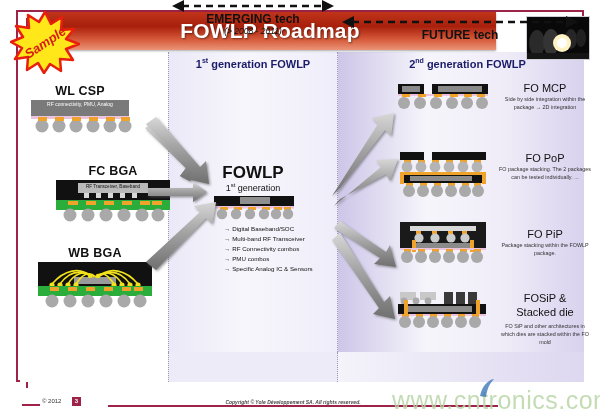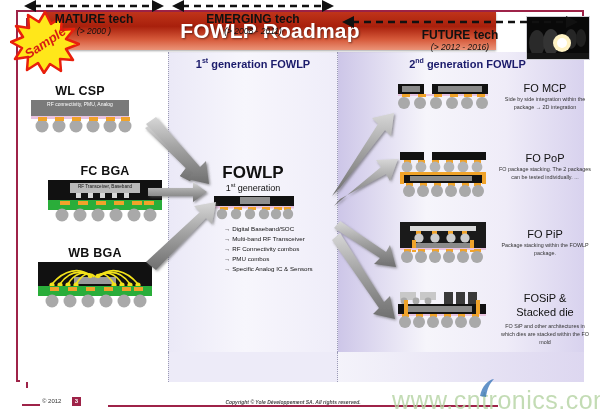--- a/index.html
+++ b/index.html
@@ -41,21 +41,21 @@
   .gen1-head{left:168px;width:170px;}
   .gen2-head{left:360px;width:215px;}
 
   
   .pkg{position:absolute;}
   .pkg-label{font-size:12.5px;font-weight:bold;color:#111;text-align:center;letter-spacing:.2px;}
   .pkg-art{position:relative;}
 
   
   .p-wlcsp{left:15px;top:84px;width:130px;}
-  .p-fcbga{left:40px;top:164px;width:130px;}
+  .p-fcbga{left:48px;top:164px;width:130px;}
   .p-wbbga{left:30px;top:246px;width:130px;}
 
   
   .center-title{position:absolute;left:178px;top:163px;width:150px;text-align:center;
      font-size:17px;font-weight:bold;color:#111;}
   .center-sub{position:absolute;left:178px;top:182px;width:150px;text-align:center;font-size:9px;color:#111;}
   .center-sub sup{font-size:6px;vertical-align:super;}
   .center-art{position:absolute;left:212px;top:196px;width:84px;height:24px;}
   .bullets{position:absolute;left:224px;top:224px;width:118px;}
   .bullets li{font-size:6.2px;color:#111;line-height:1.62;list-style:none;white-space:nowrap;}
@@ -462,48 +462,38 @@
       <path d="M334,206 L340,199 L386,174 L390,181 L398,159 L376,160 L381,167 Z" fill="url(#ag)"></path>
       <path d="M334,228 L340,221 L386,252 L390,245 L396,267 L374,264 L380,258 Z" fill="url(#ag)"></path>
       <path d="M332,240 L340,233 L384,302 L390,296 L395,319 L373,314 L379,308 Z" fill="url(#ag)"></path>
     </g>
   </svg>
 
   <div class="tl-bg1"></div>
   <div class="tl-bg2"></div>
   <div class="tl-bg3"></div>
 
-  <div class="tl-seg" style="left:22px;width:144px;">
-    <svg class="tl-arrow" viewBox="0 0 144 12" preserveAspectRatio="none">
-      <line x1="12" y1="6" x2="132" y2="6" stroke="#111" stroke-width="2.4" stroke-dasharray="7,5"></line>
-      <polygon points="2,6 14,0 14,12" fill="#111"></polygon>
-      <polygon points="142,6 130,0 130,12" fill="#111"></polygon>
-    </svg>
-    <div class="tl-name">MATURE tech</div>
-    <div class="tl-date">(&gt; 2000 )</div>
-  </div>
 
   <div class="tl-seg" style="left:170px;width:166px;">
     <svg class="tl-arrow" viewBox="0 0 166 12" preserveAspectRatio="none">
       <line x1="12" y1="6" x2="154" y2="6" stroke="#111" stroke-width="2.4" stroke-dasharray="7,5"></line>
       <polygon points="2,6 14,0 14,12" fill="#111"></polygon>
       <polygon points="164,6 152,0 152,12" fill="#111"></polygon>
     </svg>
     <div class="tl-name">EMERGING tech</div>
     <div class="tl-date">(&gt; 2008 - 2011)</div>
   </div>
 
   <div class="tl-seg" style="left:340px;width:240px;margin-top:16px;">
     <svg class="tl-arrow" viewBox="0 0 240 12" preserveAspectRatio="none">
       <line x1="12" y1="6" x2="228" y2="6" stroke="#111" stroke-width="2.4" stroke-dasharray="7,5"></line>
       <polygon points="2,6 14,0 14,12" fill="#111"></polygon>
       <polygon points="238,6 226,0 226,12" fill="#111"></polygon>
     </svg>
     <div class="tl-name">FUTURE tech</div>
-    <div class="tl-date">(&gt; 2012 - 2016)</div>
   </div>
 
   <div class="footer-rule"></div>
   <div class="foot-date">© 2012</div>
   <div class="foot-badge">3</div>
   <div class="foot-line"></div>
   <div class="foot-copy">Copyright © Yole Développement SA. All rights reserved.</div>
 
   <div class="watermark">www.cntronics.com</div>
   <svg class="wm-swoosh" width="22" height="20" viewBox="0 0 22 20">

